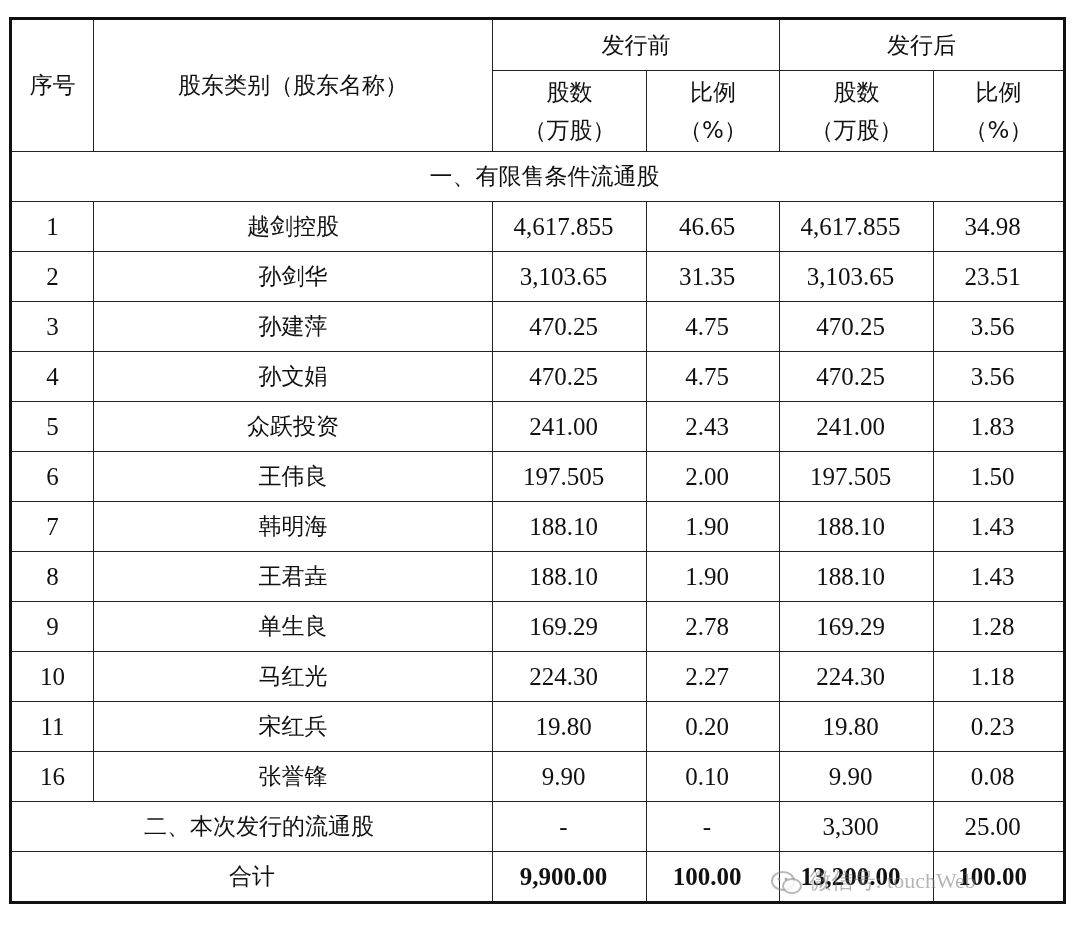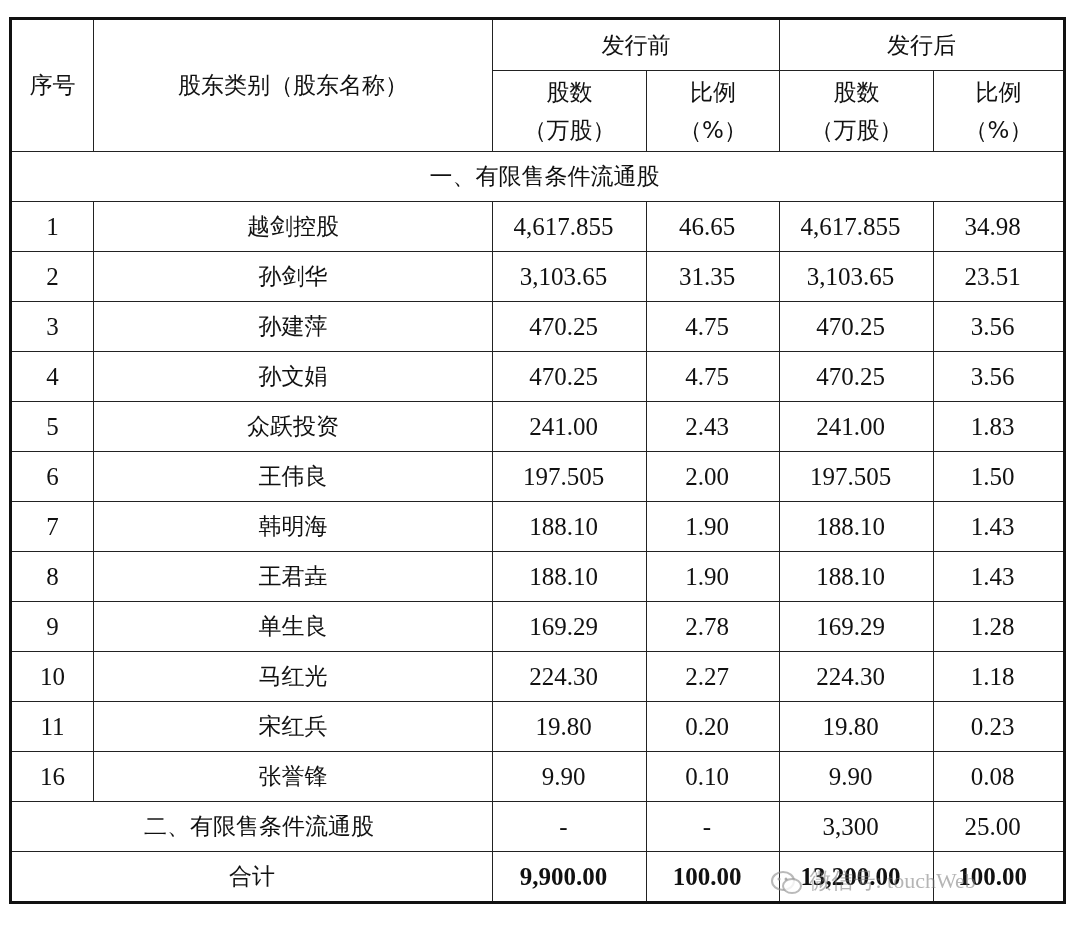--- a/index.html
+++ b/index.html
@@ -165,21 +165,21 @@
     <tr class="row">
       <td class="num c">16</td>
       <td class="cjk c">张誉锋</td>
       <td class="num r">9.90</td>
       <td class="num r">0.10</td>
       <td class="num r">9.90</td>
       <td class="num r">0.08</td>
     </tr>
 
     <tr class="row">
-      <td colspan="2" class="cjk l">二、有限售条件流通股</td>
+      <td colspan="2" class="cjk l">二、本次发行的流通股</td>
       <td class="num r">-</td>
       <td class="num r">-</td>
       <td class="num r">3,300</td>
       <td class="num r">25.00</td>
     </tr>
 
     <tr class="row">
       <td colspan="2" class="cjk c">合计</td>
       <td class="num r b">9,900.00</td>
       <td class="num r b">100.00</td>

